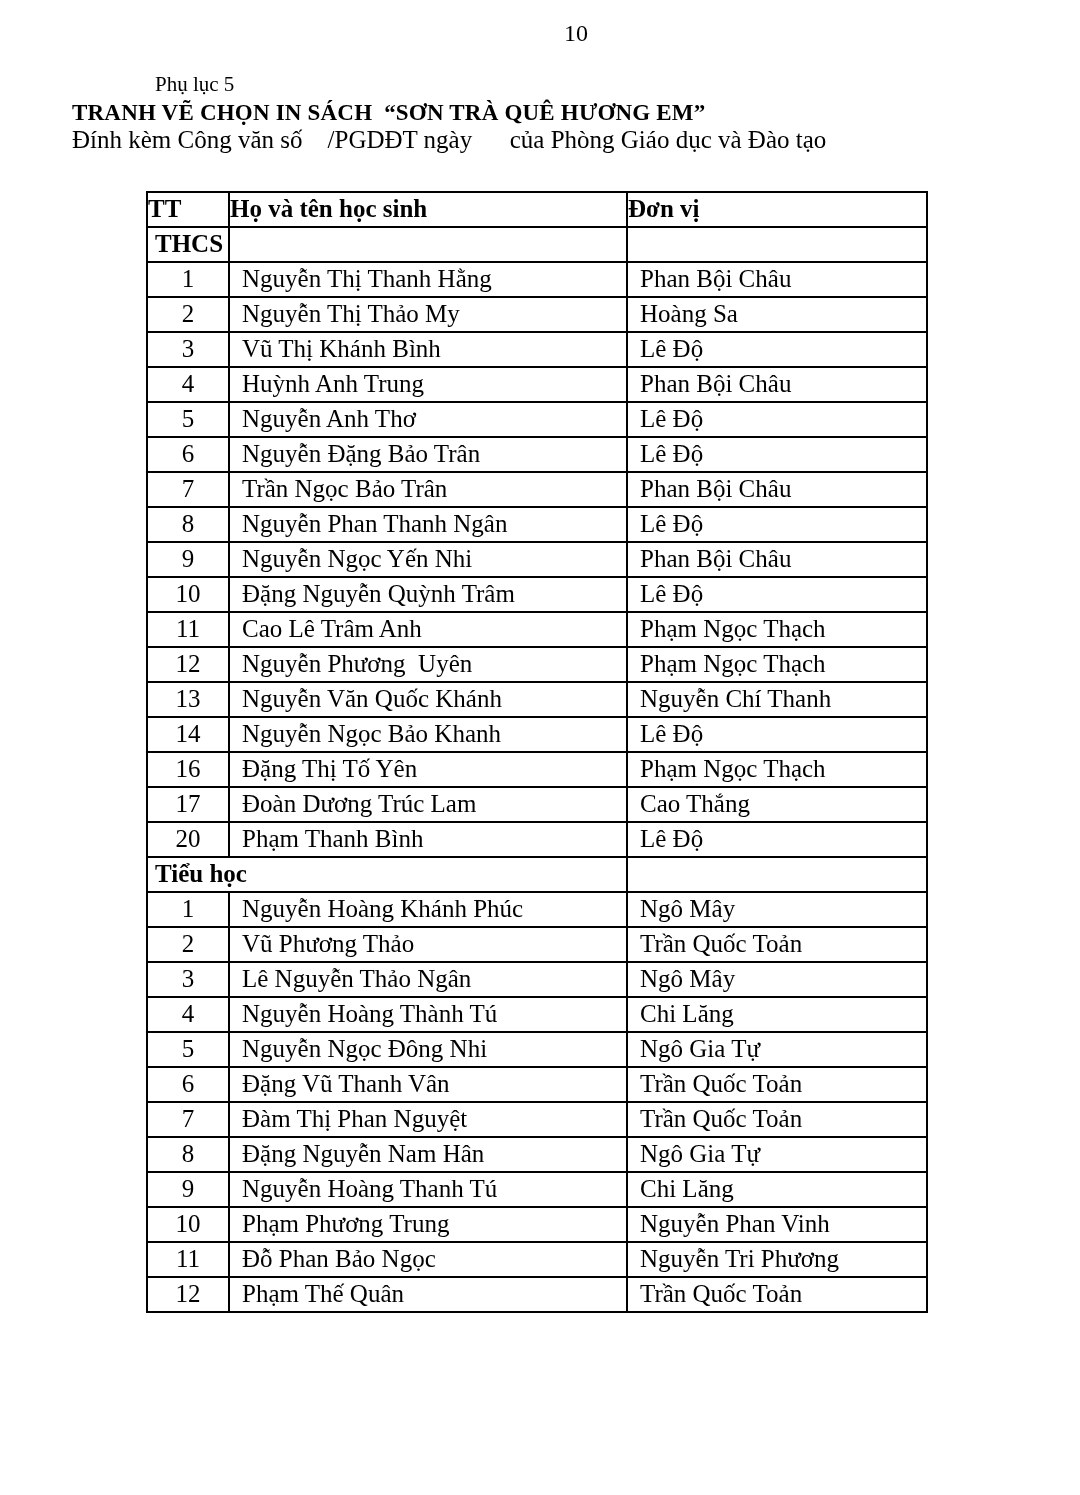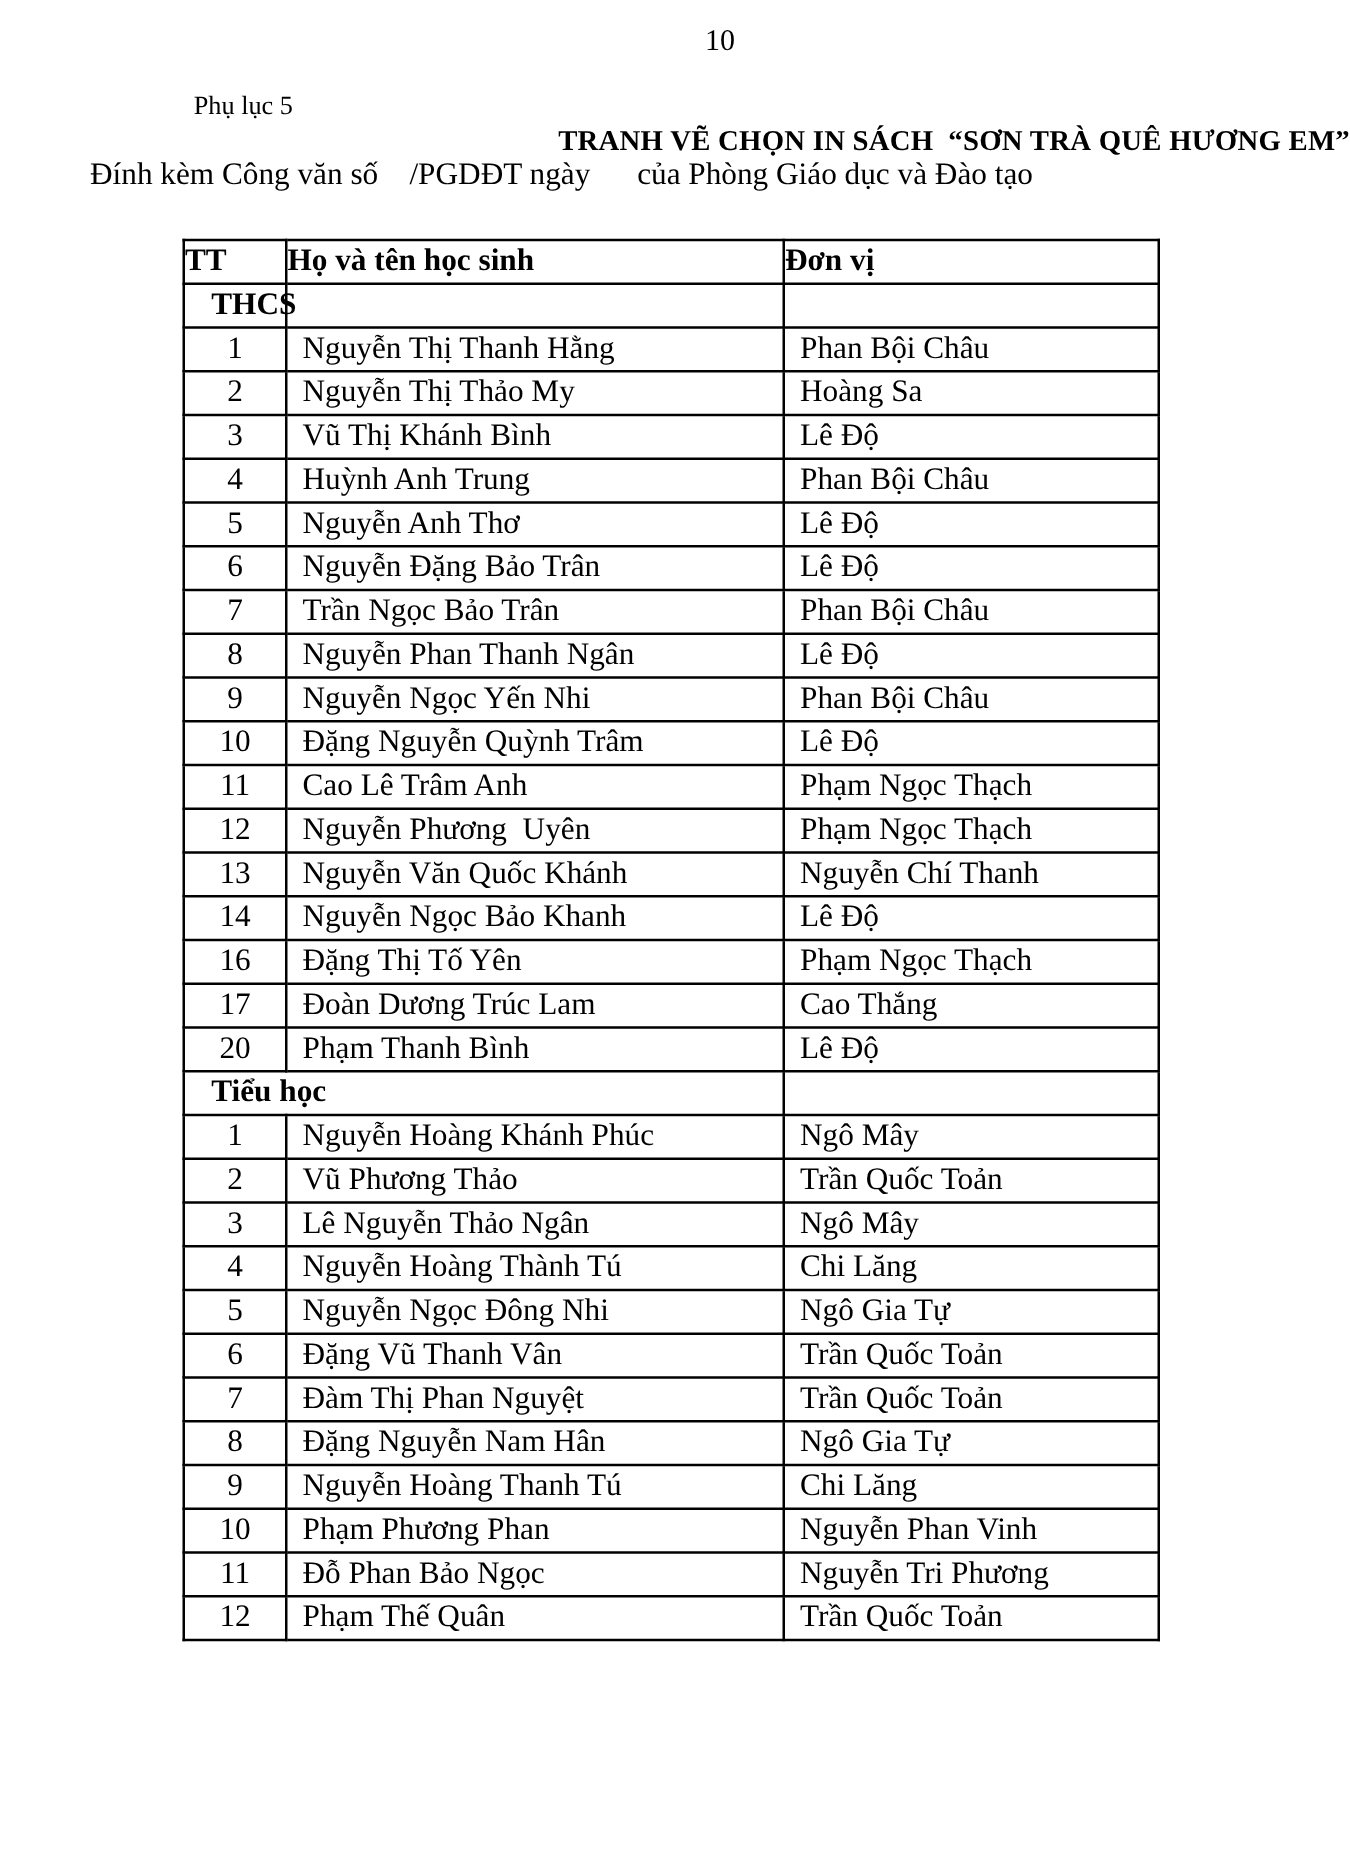--- a/index.html
+++ b/index.html
@@ -14,21 +14,21 @@
   .page-number {
     position: absolute; top: 20px; left: 72px; right: 0;
     text-align: center; font-size: 24px;
   }
   .appendix {
     position: absolute; top: 72px; left: 155px;
     font-size: 21px;
   }
   .doc-title {
     position: absolute; top: 100px; left: 72px; right: 0;
-    text-align: right; font-weight: bold; font-size: 23px;
+    text-align: left; font-weight: bold; font-size: 23px;
     white-space: pre; letter-spacing: 0.2px;
   }
   .doc-subtitle {
     position: absolute; top: 126px; left: 72px; right: 0;
     font-size: 25px; white-space: pre;
   }
   table.roster {
     position: absolute; left: 146px; top: 191px;
     width: 780px;
     border-collapse: collapse; table-layout: fixed;
@@ -38,21 +38,21 @@
     height: 33px;
     font-size: 25px;
     line-height: 1.05;
     vertical-align: middle;
     padding: 0;
     overflow: visible;
   }
   .roster th { font-weight: bold; text-align: left; }
   td.tt { text-align: center; }
   td.name, td.unit { text-align: left; padding-left: 12px; white-space: pre; }
-  td.sec { font-weight: bold; text-align: left; padding-left: 21px; white-space: pre; }
+  td.sec { font-weight: bold; text-align: left; padding-left: 7px; white-space: pre; }
 </style>
 </head>
 <body>
 
 <div class="page-number">10</div>
 <div class="appendix">Phụ lục 5</div>
 <div class="doc-title">TRANH VẼ CHỌN IN SÁCH  “SƠN TRÀ QUÊ HƯƠNG EM”</div>
 <div class="doc-subtitle">Đính kèm Công văn số    /PGDĐT ngày      của Phòng Giáo dục và Đào tạo</div>
 
 <table class="roster">
@@ -203,21 +203,21 @@
         <td class="name">Đặng Nguyễn Nam Hân</td>
         <td class="unit">Ngô Gia Tự</td>
       </tr>
       <tr>
         <td class="tt">9</td>
         <td class="name">Nguyễn Hoàng Thanh Tú</td>
         <td class="unit">Chi Lăng</td>
       </tr>
       <tr>
         <td class="tt">10</td>
-        <td class="name">Phạm Phương Phan</td>
+        <td class="name">Phạm Phương Trung</td>
         <td class="unit">Nguyễn Phan Vinh</td>
       </tr>
       <tr>
         <td class="tt">11</td>
         <td class="name">Đỗ Phan Bảo Ngọc</td>
         <td class="unit">Nguyễn Tri Phương</td>
       </tr>
       <tr>
         <td class="tt">12</td>
         <td class="name">Phạm Thế Quân</td>

